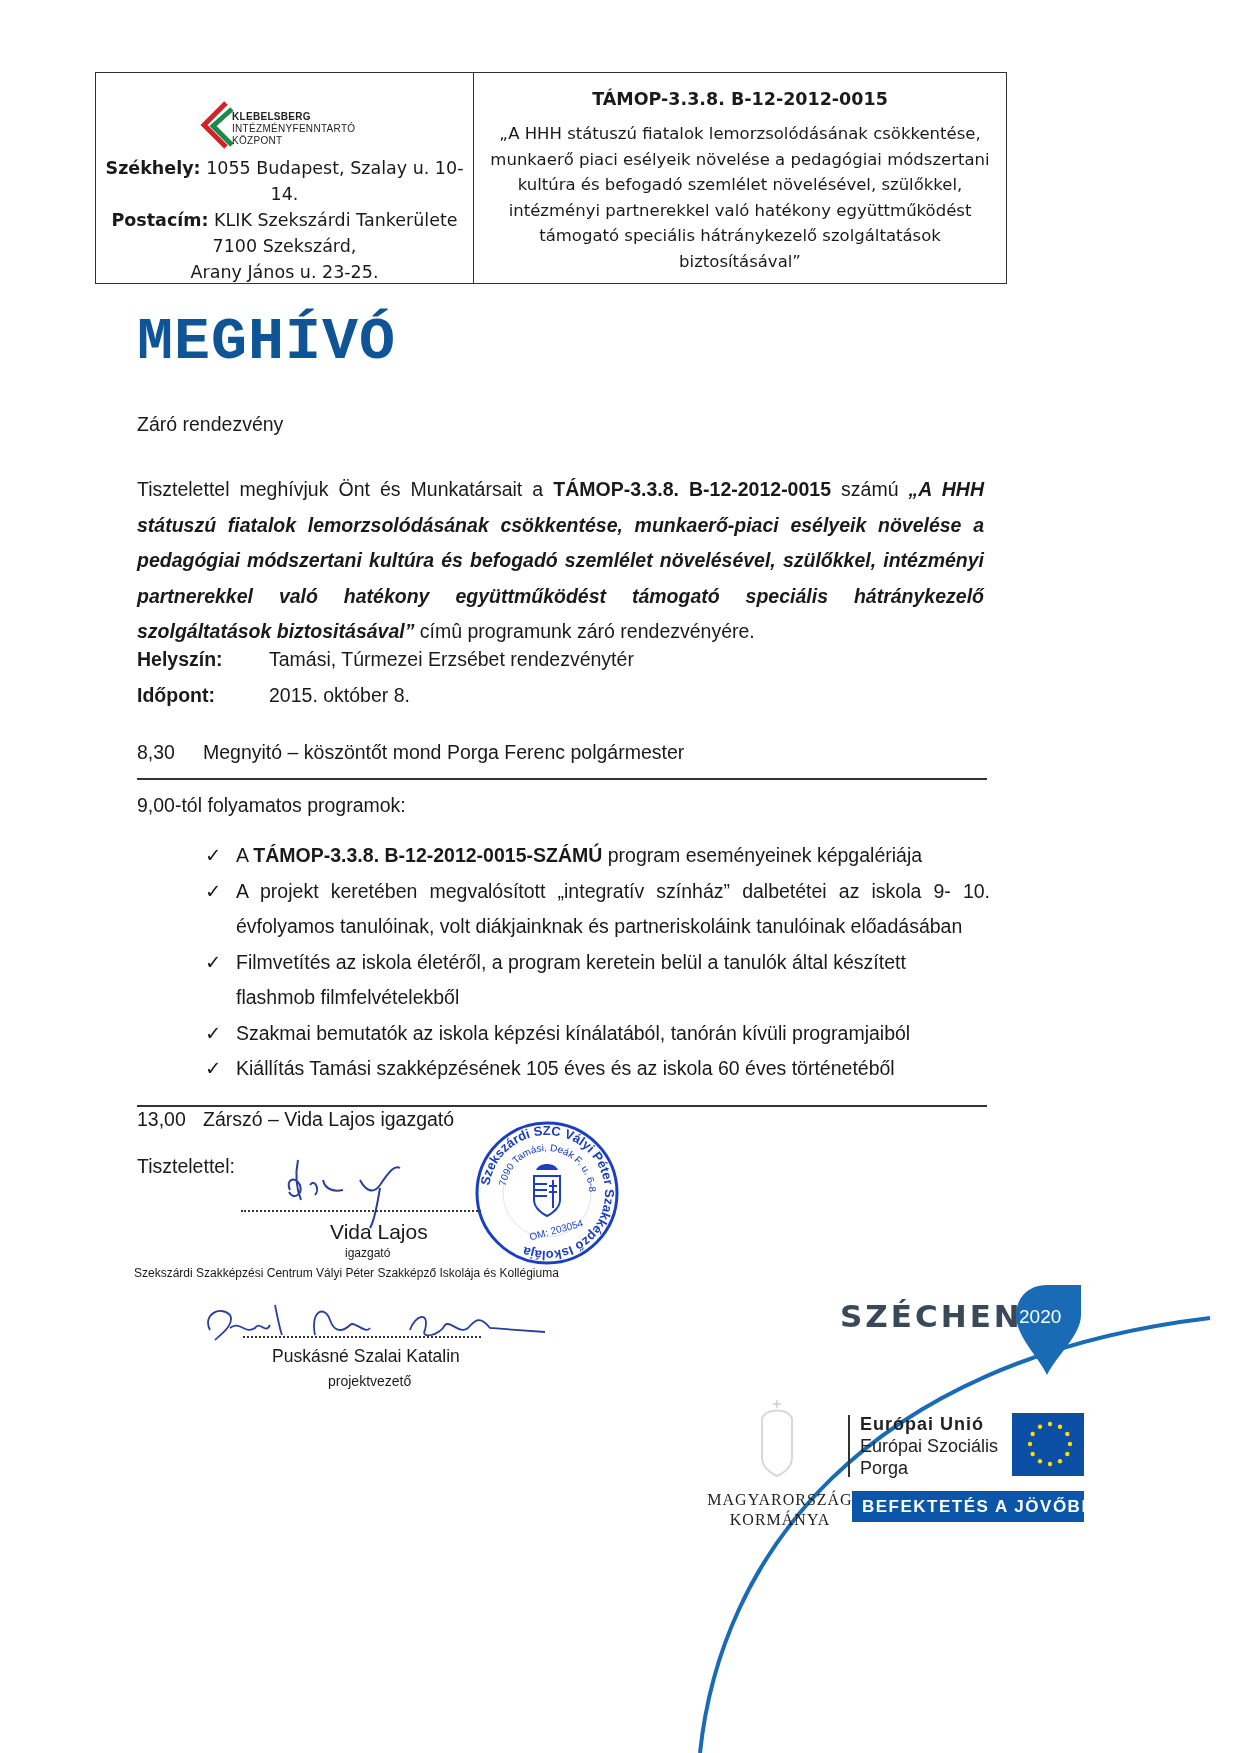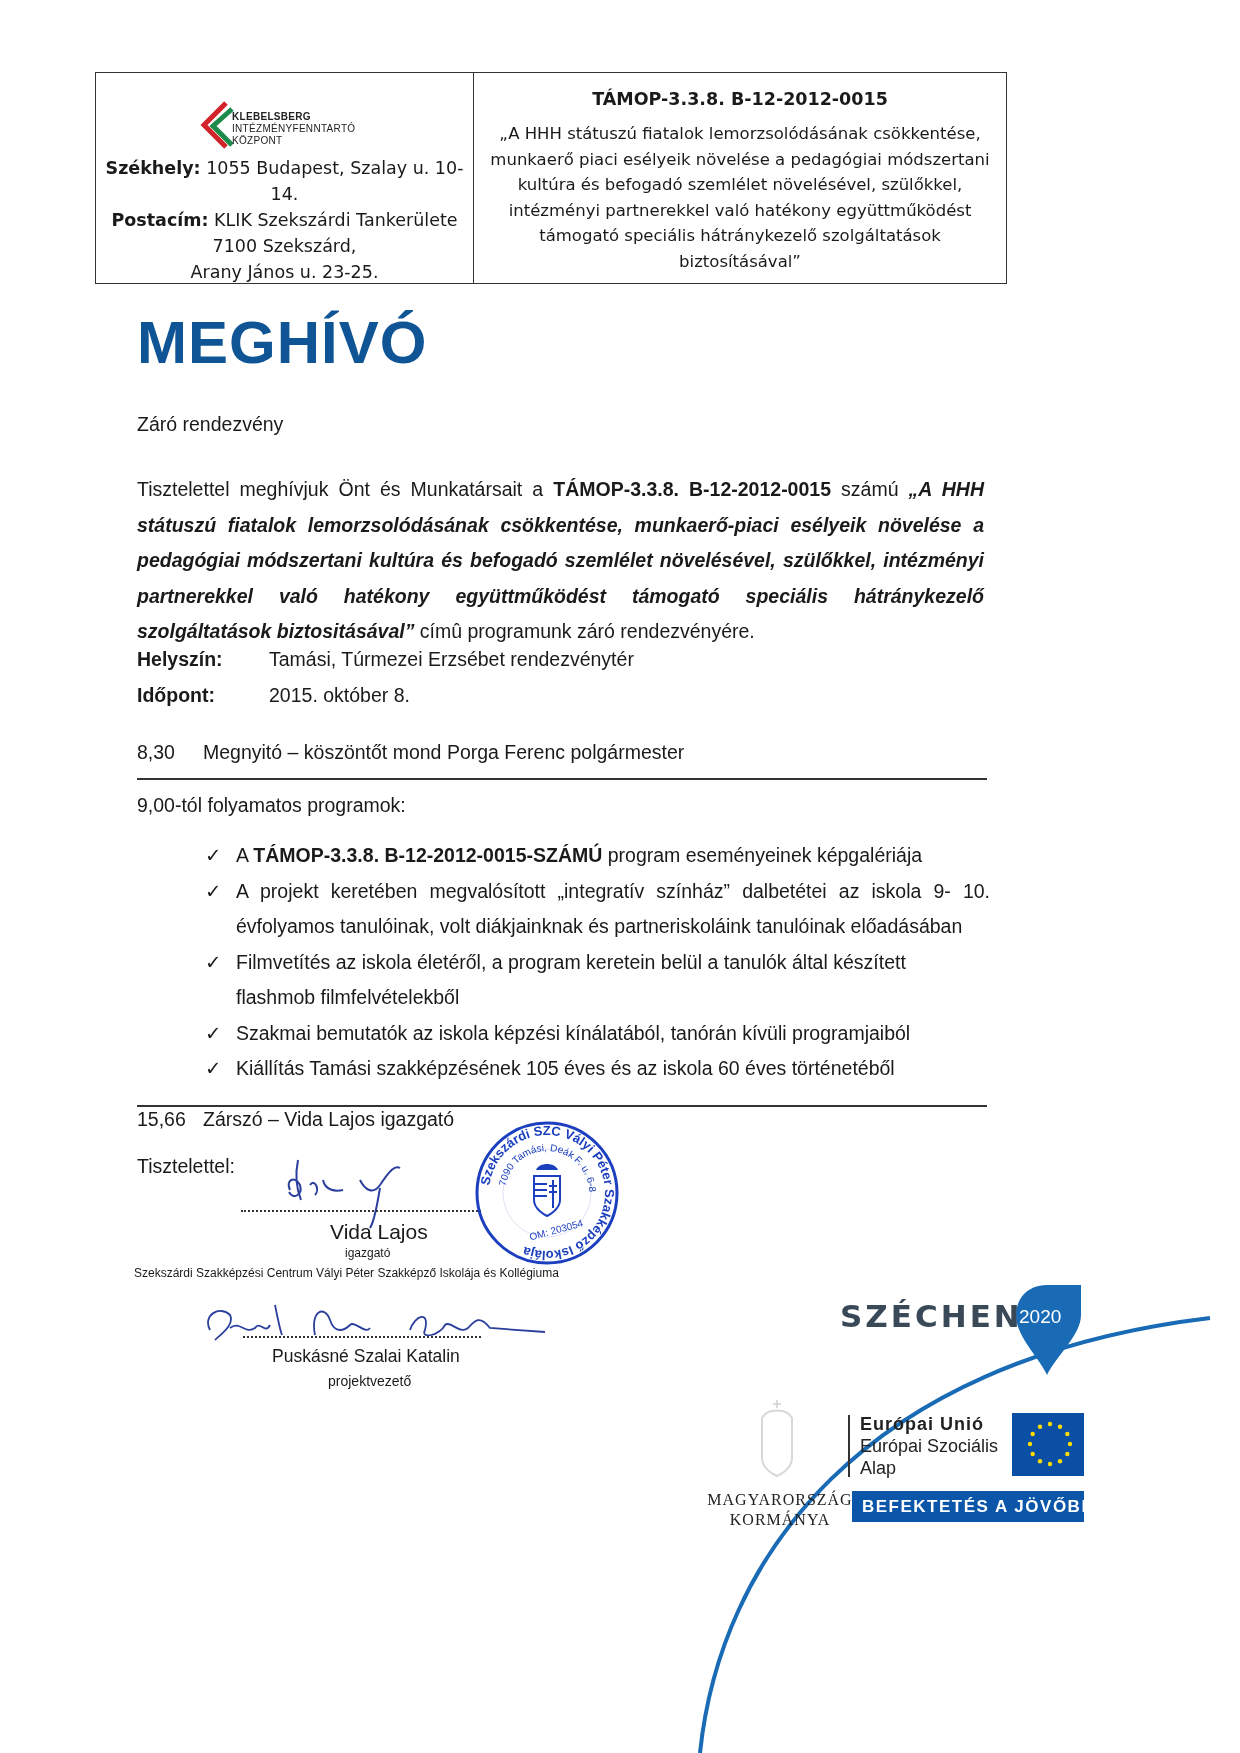--- a/index.html
+++ b/index.html
@@ -15,21 +15,21 @@
   .hdr-left { left: 0; top: 0; width: 378px; height: 100%; border-right: 1.5px solid #333; box-sizing: border-box; }
   .hdr-right { left: 378px; top: 0; right: 0; height: 100%; }
   .klik-logo { left: 100px; top: 28px; width: 40px; height: 48px; }
   .klik-text { left: 136px; top: 38px; font-size: 10px; line-height: 12px; color: #222; letter-spacing: 0.3px; }
   .klik-text b { font-weight: bold; }
   .addr { left: 0; right: 0; top: 82px; text-align: center; font-size: 17.5px; line-height: 26px; color: #1a1a1a; font-family: "DejaVu Sans", sans-serif; }
   .addr b { font-weight: bold; }
   .proj-code { left: 0; right: 0; top: 16px; text-align: center; font-size: 17.5px; font-weight: bold; font-family: "DejaVu Sans", sans-serif; }
   .proj-title { left: 6px; right: 6px; top: 48px; text-align: center; font-size: 16.5px; line-height: 25.5px; font-family: "DejaVu Sans", sans-serif; }
 
-  .title { left: 137px; top: 308px; font-size: 60px; font-weight: bold; color: #0f5596; letter-spacing: 1px; }
+  .title { left: 137px; top: 308px; font-size: 60px; font-weight: bold; color: #0f5596; letter-spacing: 1px; font-family: Liberation Mono, monospace; }
 
   .body-text { font-size: 19.5px; color: #1a1a1a; }
   .subtitle { left: 137px; top: 413px; }
   .para { left: 137px; top: 472px; width: 847px; line-height: 35.5px; text-align: justify; text-align-last: left; }
   .para b { font-weight: bold; }
   .para .bi { font-weight: bold; font-style: italic; }
 
   .info-row { left: 137px; }
   .info-label { display: inline-block; width: 132px; font-weight: bold; }
 
@@ -111,21 +111,21 @@
 <div class="abs check-list">
   <div class="check-item"><span class="chk">✓</span><span>A </span><b>TÁMOP-3.3.8. B-12-2012-0015-SZÁMÚ</b><span> program eseményeinek képgalériája</span></div>
   <div class="check-item" style="text-align:justify;"><span class="chk">✓</span><span>A projekt keretében megvalósított „integratív színház” dalbetétei az iskola 9- 10. évfolyamos tanulóinak, volt diákjainknak és partneriskoláink tanulóinak előadásában</span></div>
   <div class="check-item"><span class="chk">✓</span><span>Filmvetítés az iskola életéről, a program keretein belül a tanulók által készített flashmob filmfelvételekből</span></div>
   <div class="check-item"><span class="chk">✓</span><span>Szakmai bemutatók az iskola képzési kínálatából, tanórán kívüli programjaiból</span></div>
   <div class="check-item"><span class="chk">✓</span><span>Kiállítás Tamási szakképzésének 105 éves és az iskola 60 éves történetéből</span></div>
 </div>
 
 <div class="abs rule" style="left:137px; top:1105px; width:850px;"></div>
 <div class="abs body-text" style="left:137px; top:1108px;">
-  <span class="sched-time">15,66</span><span>Zárszó – Vida Lajos igazgató</span>
+  <span class="sched-time">13,00</span><span>Zárszó – Vida Lajos igazgató</span>
 </div>
 
 <div class="abs body-text" style="left:137px; top:1155px;">Tisztelettel:</div>
 <svg class="abs" style="left:265px; top:1150px; width:160px; height:80px;" viewBox="0 0 160 80">
   <path d="M25 40 C20 30 30 25 35 35 C38 45 28 50 24 42 M33 10 C30 25 32 40 36 50 M45 35 C50 28 55 40 50 45 M58 30 C60 40 70 42 78 40" fill="none" stroke="#2b3f9c" stroke-width="2"></path>
   <path d="M95 30 C100 40 108 45 115 35 C125 20 130 15 135 18 M115 38 C112 55 110 70 105 78" fill="none" stroke="#2b3f9c" stroke-width="2"></path>
 </svg>
 <div class="abs sig-dots" style="left:241px; top:1210px; width:240px;"></div>
 <div class="abs" style="left:330px; top:1220px; font-size:21px;">Vida Lajos</div>
 <div class="abs small" style="left:345px; top:1246px; font-size:12px;">igazgató</div>
@@ -171,21 +171,21 @@
 </svg>
 <div class="abs gov-text">
   <div>MAGYARORSZÁG</div>
   <div>KORMÁNYA</div>
 </div>
 
 <div class="abs eu-bar"></div>
 <div class="abs eu-text">
   <div class="strong">Európai Unió</div>
   <div>Európai Szociális</div>
-  <div>Alap</div>
+  <div>Porga</div>
 </div>
 <svg class="abs eu-flag" viewBox="0 0 72 63" id="euflag">
     <circle cx="58" cy="31" r="2.2" fill="#ffdd00"></circle>
     <circle cx="55.32050807568878" cy="41" r="2.2" fill="#ffdd00"></circle>
     <circle cx="48" cy="48.32050807568877" r="2.2" fill="#ffdd00"></circle>
     <circle cx="38" cy="51" r="2.2" fill="#ffdd00"></circle>
     <circle cx="28.000000000000004" cy="48.32050807568878" r="2.2" fill="#ffdd00"></circle>
     <circle cx="20.679491924311225" cy="41" r="2.2" fill="#ffdd00"></circle>
     <circle cx="18" cy="31.000000000000004" r="2.2" fill="#ffdd00"></circle>
     <circle cx="20.679491924311222" cy="21.000000000000007" r="2.2" fill="#ffdd00"></circle>

